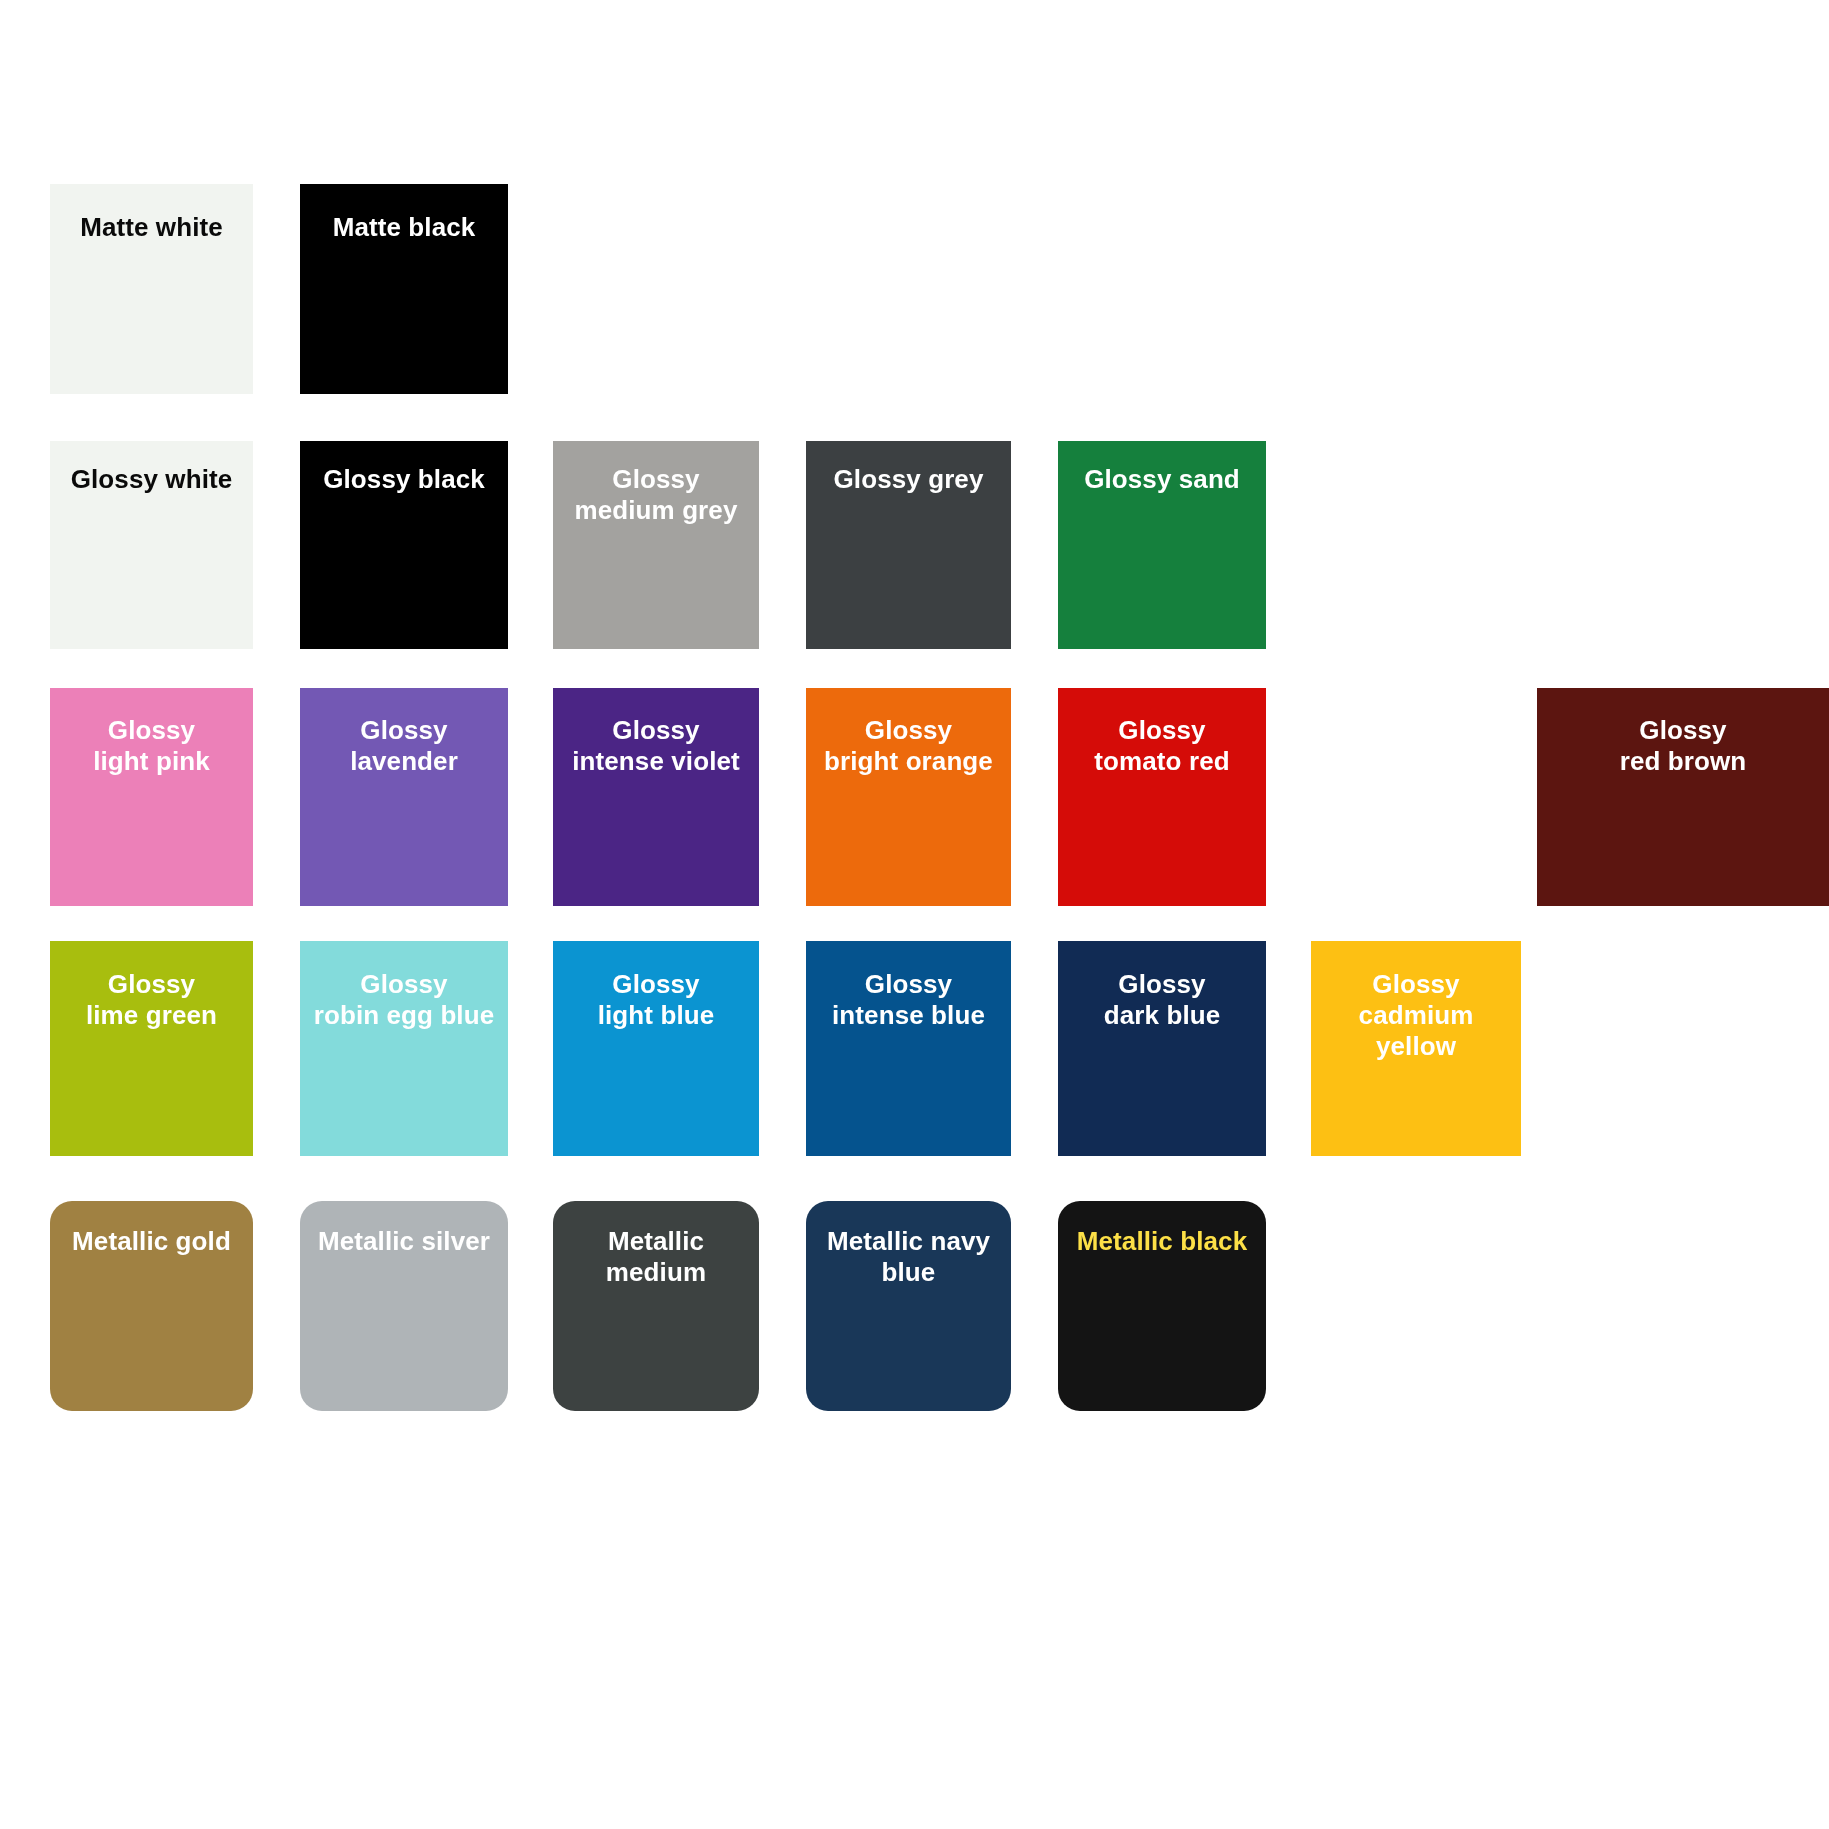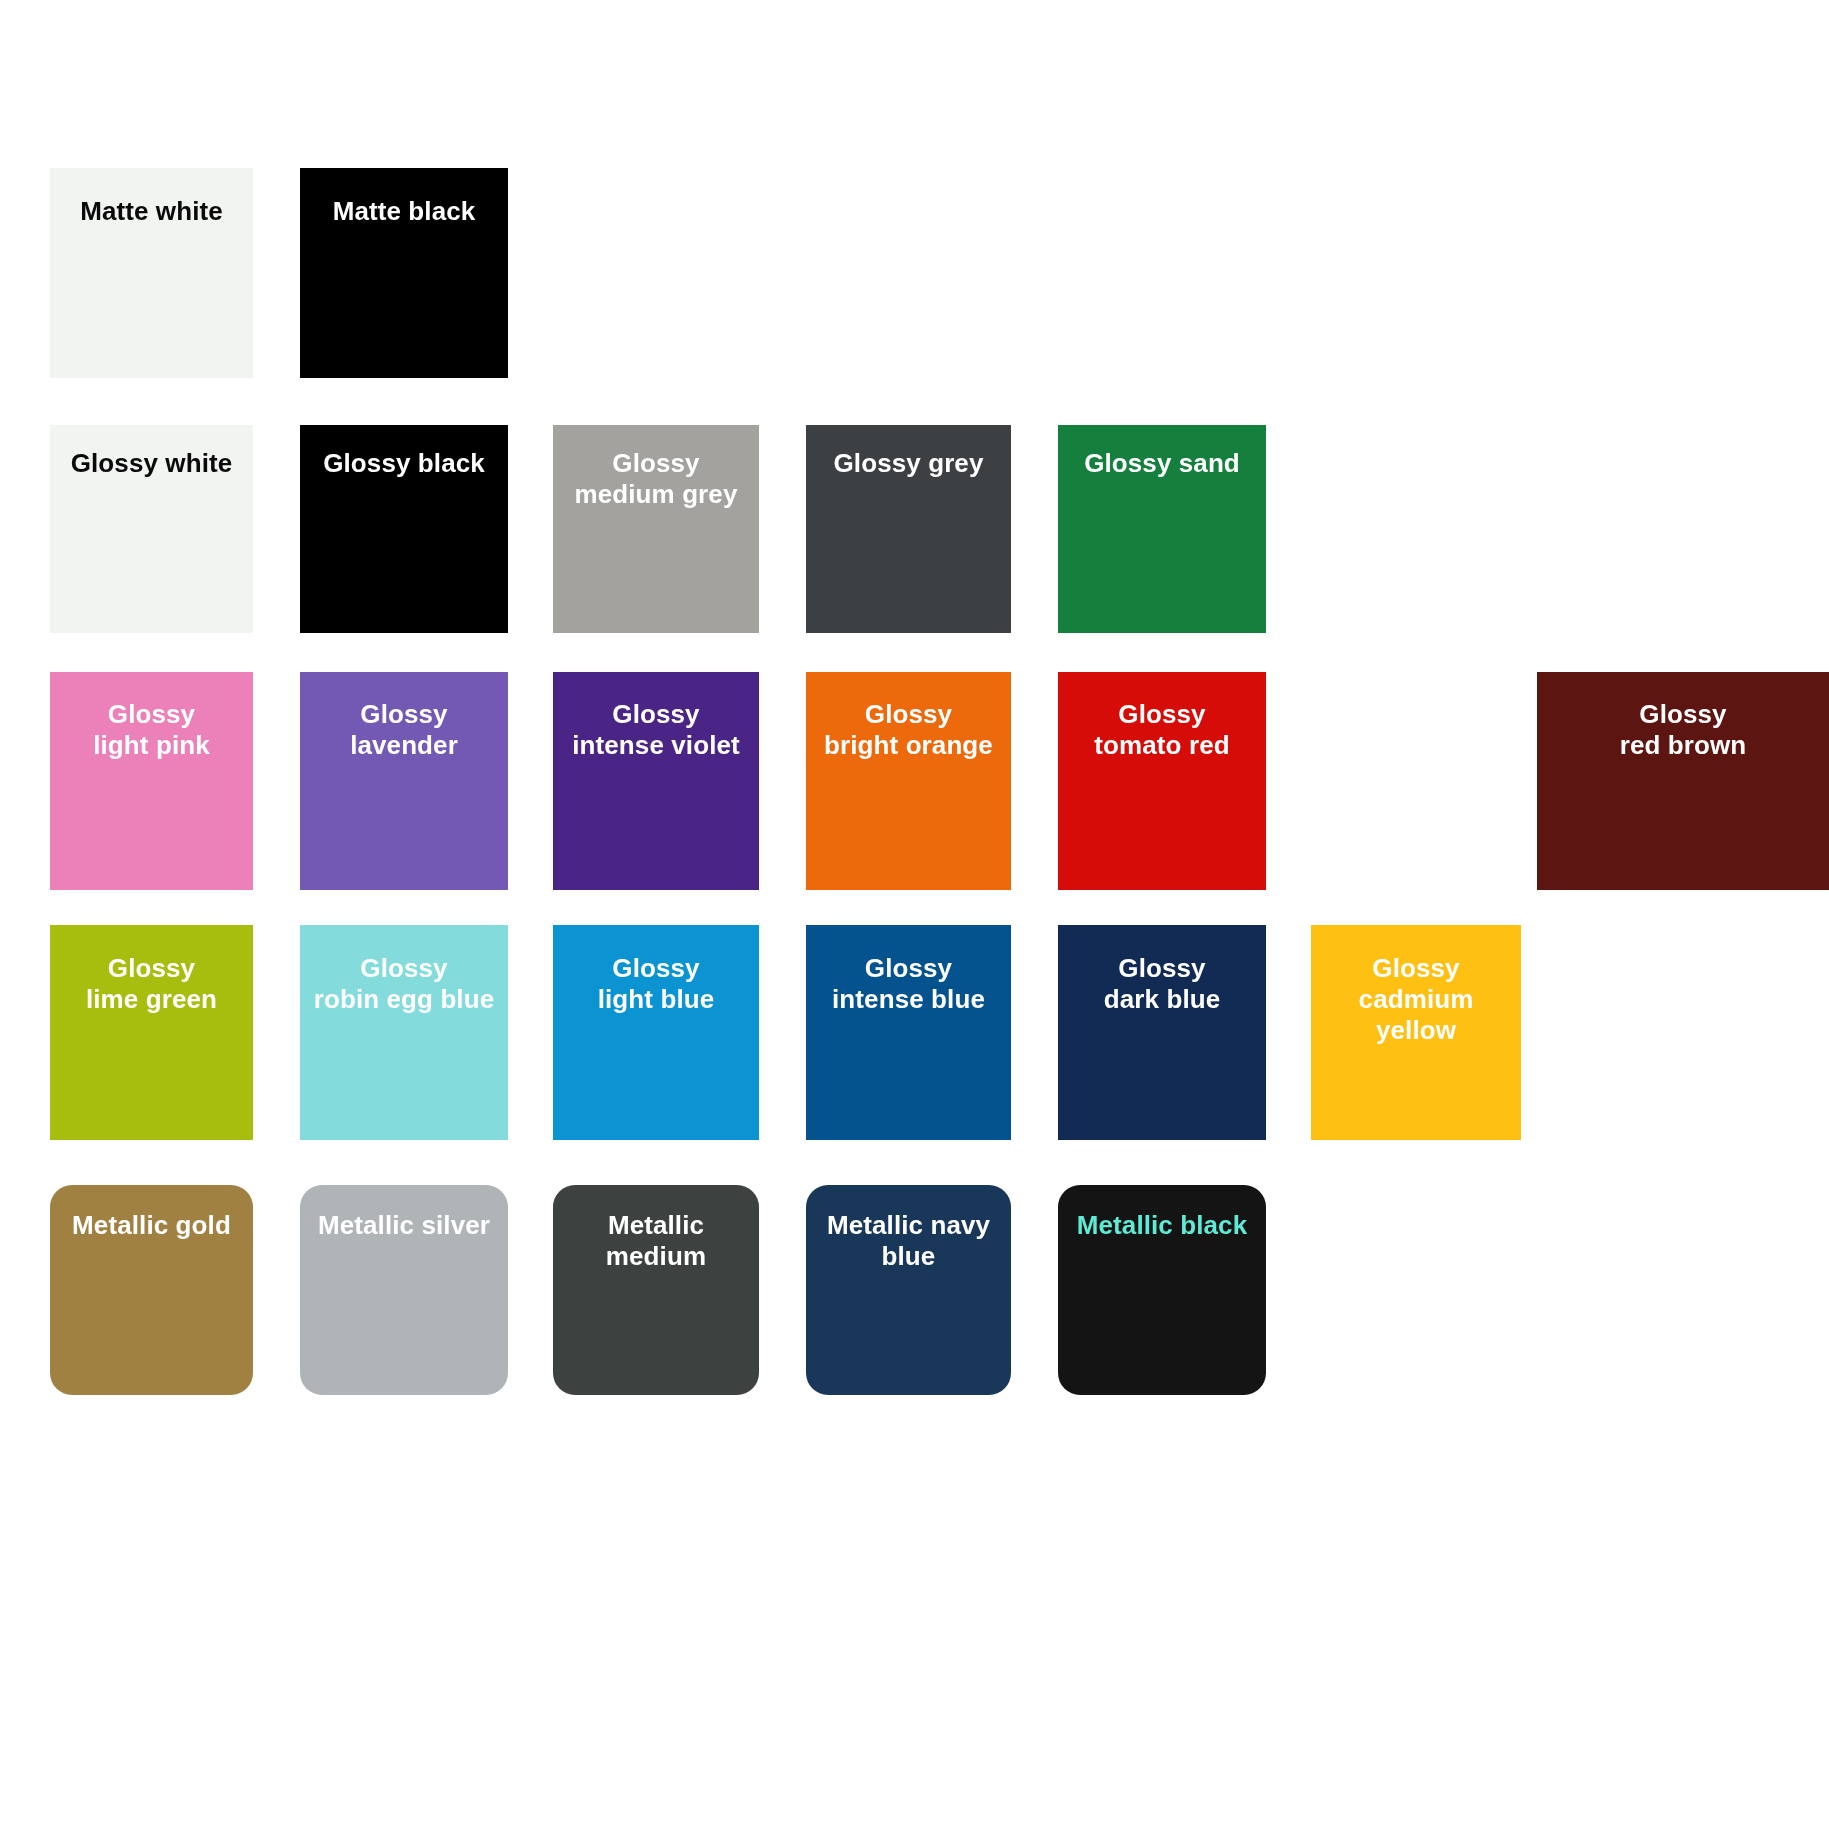--- a/index.html
+++ b/index.html
@@ -13,20 +13,21 @@
     font-family: "Liberation Sans", sans-serif;
     -webkit-font-smoothing: antialiased;
     overflow: hidden;
   }
 
   #swatch-board {
     position: relative;
     width: 1829px;
     height: 1293px;
     background: #ffffff;
+    margin-top: 16px;
   }
 
   .swatch {
     position: absolute;
     box-sizing: border-box;
     display: block;
   }
 
   .swatch-label {
     position: absolute;
@@ -146,15 +147,15 @@
     </div>
     <div class="swatch row-5 col-3" style="background: rgb(61, 66, 65);">
       <div class="swatch-label" style="color: rgb(255, 255, 255);">Metallic
 medium</div>
     </div>
     <div class="swatch row-5 col-4" style="background: rgb(25, 55, 88);">
       <div class="swatch-label" style="color: rgb(255, 255, 255);">Metallic navy
 blue</div>
     </div>
     <div class="swatch row-5 col-5" style="background: rgb(20, 20, 20);">
-      <div class="swatch-label" style="color: #5eead4;">Metallic black</div>
+      <div class="swatch-label" style="color: #fde047;">Metallic black</div>
     </div>
   </div>
 
 </body></html>

